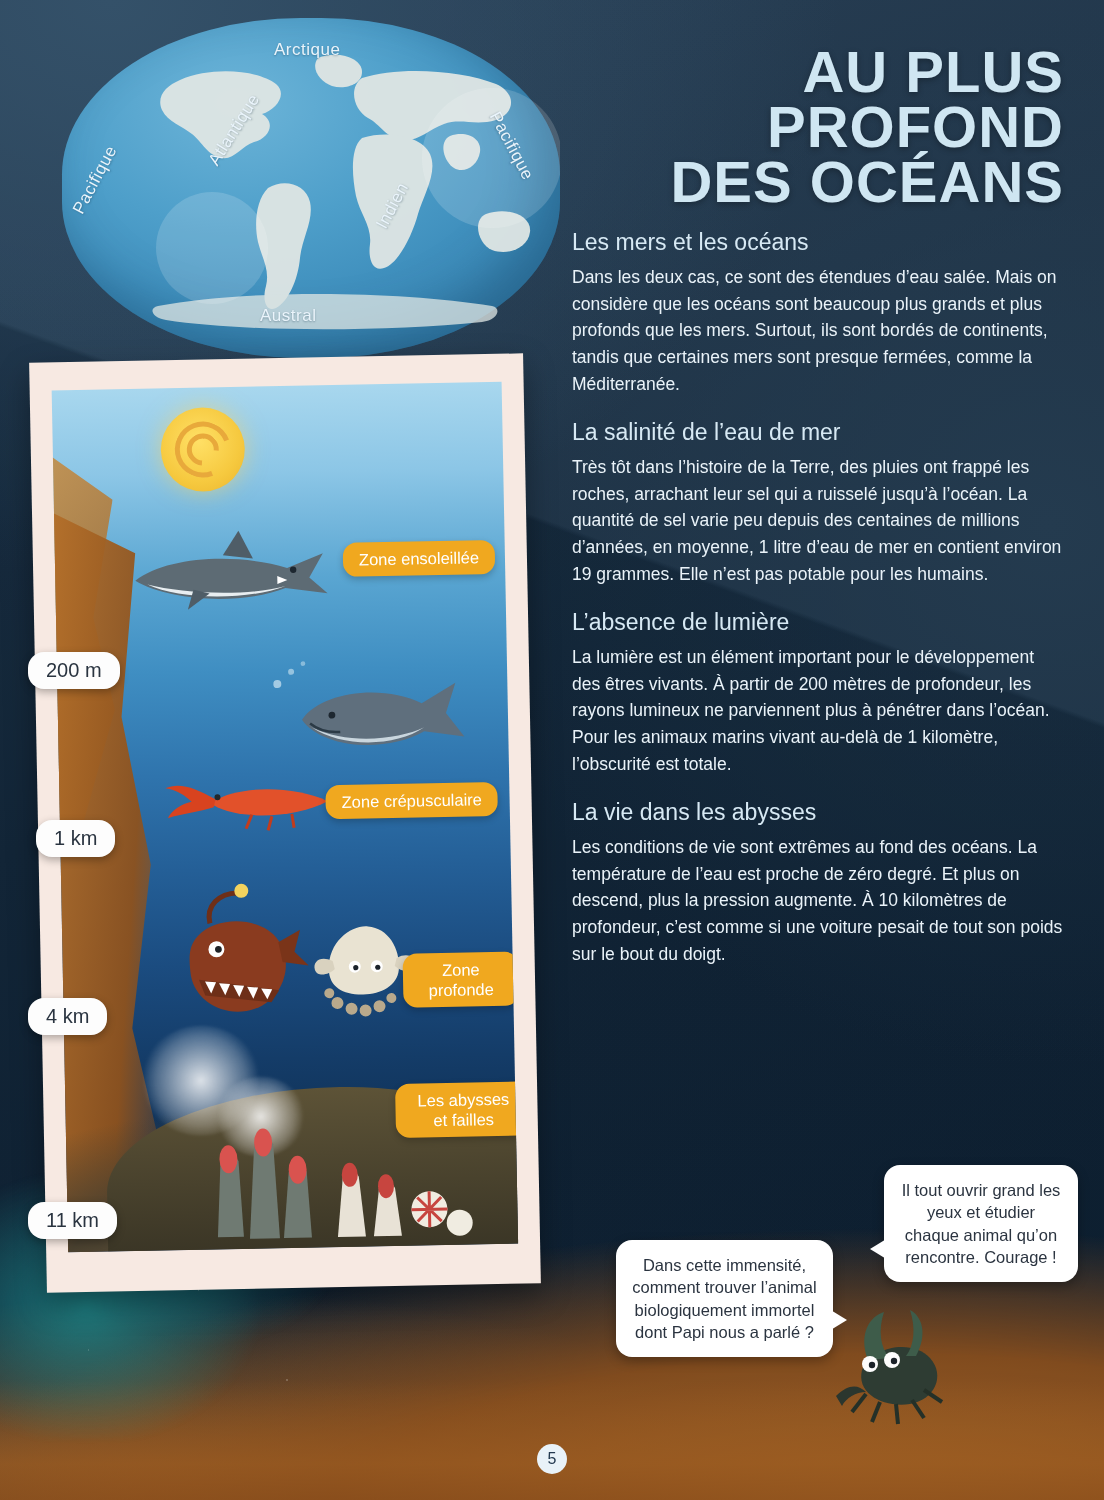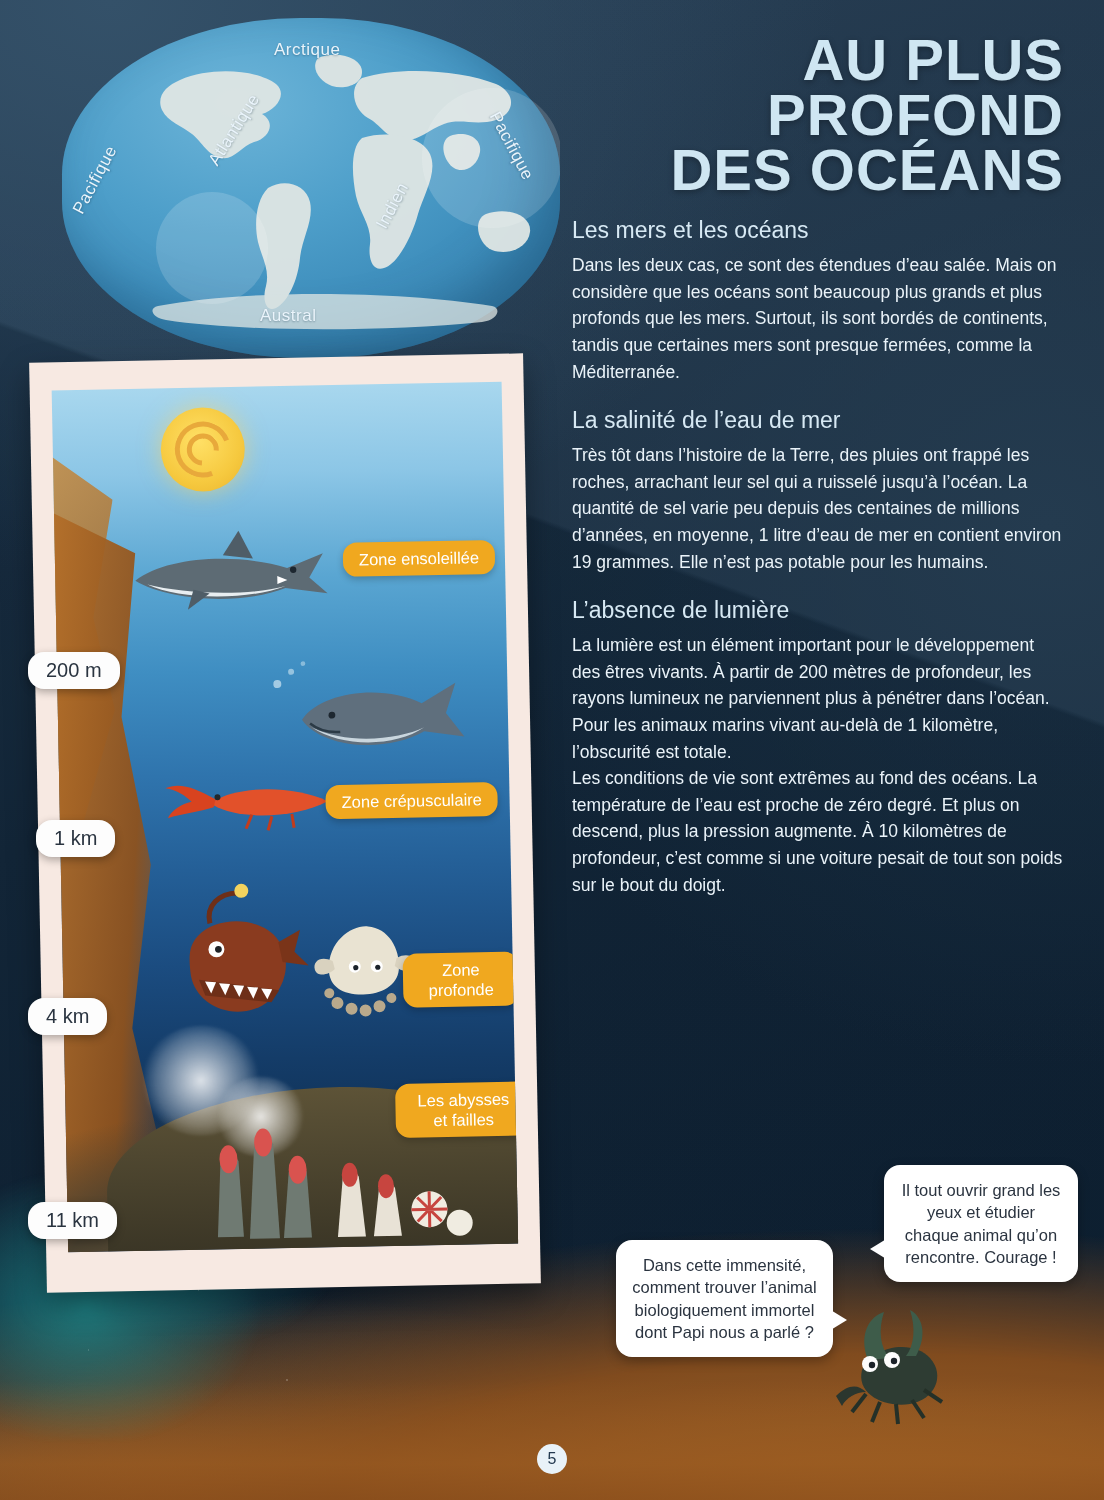--- a/index.html
+++ b/index.html
@@ -158,21 +158,21 @@
   
   .right{
     position:absolute; left:572px; top:32px; width:492px;
   }
   .title{
     color:#cfe6f2;
     font-size:58px; line-height:.95;
     letter-spacing:1px;
     font-weight:bold;
     text-align:right;
-    margin:0 0 20px 0;
+    margin:12px 0 20px 0;
     text-shadow:0 2px 6px rgba(0,0,0,.3);
   }
   .title .l1{display:block;}
   .h2{
     color:#d7e9f4;
     font-size:23px;
     margin:22px 0 8px 0;
     font-weight:normal;
   }
   .h2.first{ margin-top:12px; }
@@ -416,20 +416,21 @@
 
   <h2 class="h2 first">Les mers et les océans</h2>
   <p class="body">Dans les deux cas, ce sont des étendues d’eau salée. Mais on considère que les océans sont beaucoup plus grands et plus profonds que les mers. Surtout, ils sont bordés de continents, tandis que certaines mers sont presque fermées, comme la Méditerranée.</p>
 
   <h2 class="h2">La salinité de l’eau de mer</h2>
   <p class="body">Très tôt dans l’histoire de la Terre, des pluies ont frappé les roches, arrachant leur sel qui a ruisselé jusqu’à l’océan. La quantité de sel varie peu depuis des centaines de millions d’années, en moyenne, 1 litre d’eau de mer en contient environ 19 grammes. Elle n’est pas potable pour les humains.</p>
 
   <h2 class="h2">L’absence de lumière</h2>
   <p class="body">La lumière est un élément important pour le développement des êtres vivants. À partir de 200 mètres de profondeur, les rayons lumineux ne parviennent plus à pénétrer dans l’océan. Pour les animaux marins vivant au-delà de 1 kilomètre, l’obscurité est totale.</p>
 
+  <h2 class="h2">La vie dans les abysses</h2>
   <p class="body">Les conditions de vie sont extrêmes au fond des océans. La température de l’eau est proche de zéro degré. Et plus on descend, plus la pression augmente. À 10 kilomètres de profondeur, c’est comme si une voiture pesait de tout son poids sur le bout du doigt.</p>
 </div>
 
 <div class="bubble" id="bubble-left">Dans cette immensité, comment trouver l’animal biologiquement immortel dont Papi nous a parlé ?</div>
 <div class="bubble" id="bubble-right">Il tout ouvrir grand les yeux et étudier chaque animal qu’on rencontre. Courage !</div>
 
 <div class="crab">
   <svg width="150" height="130" viewBox="0 0 150 130">
     <path d="M44 70 C56 44 96 40 112 58 C128 76 116 100 92 104 C66 108 38 94 44 70 Z" fill="#2e3c33"></path>
     <path d="M50 60 C40 34 52 16 66 12 C60 30 62 48 72 58 Z" fill="#3e5c4a"></path>

